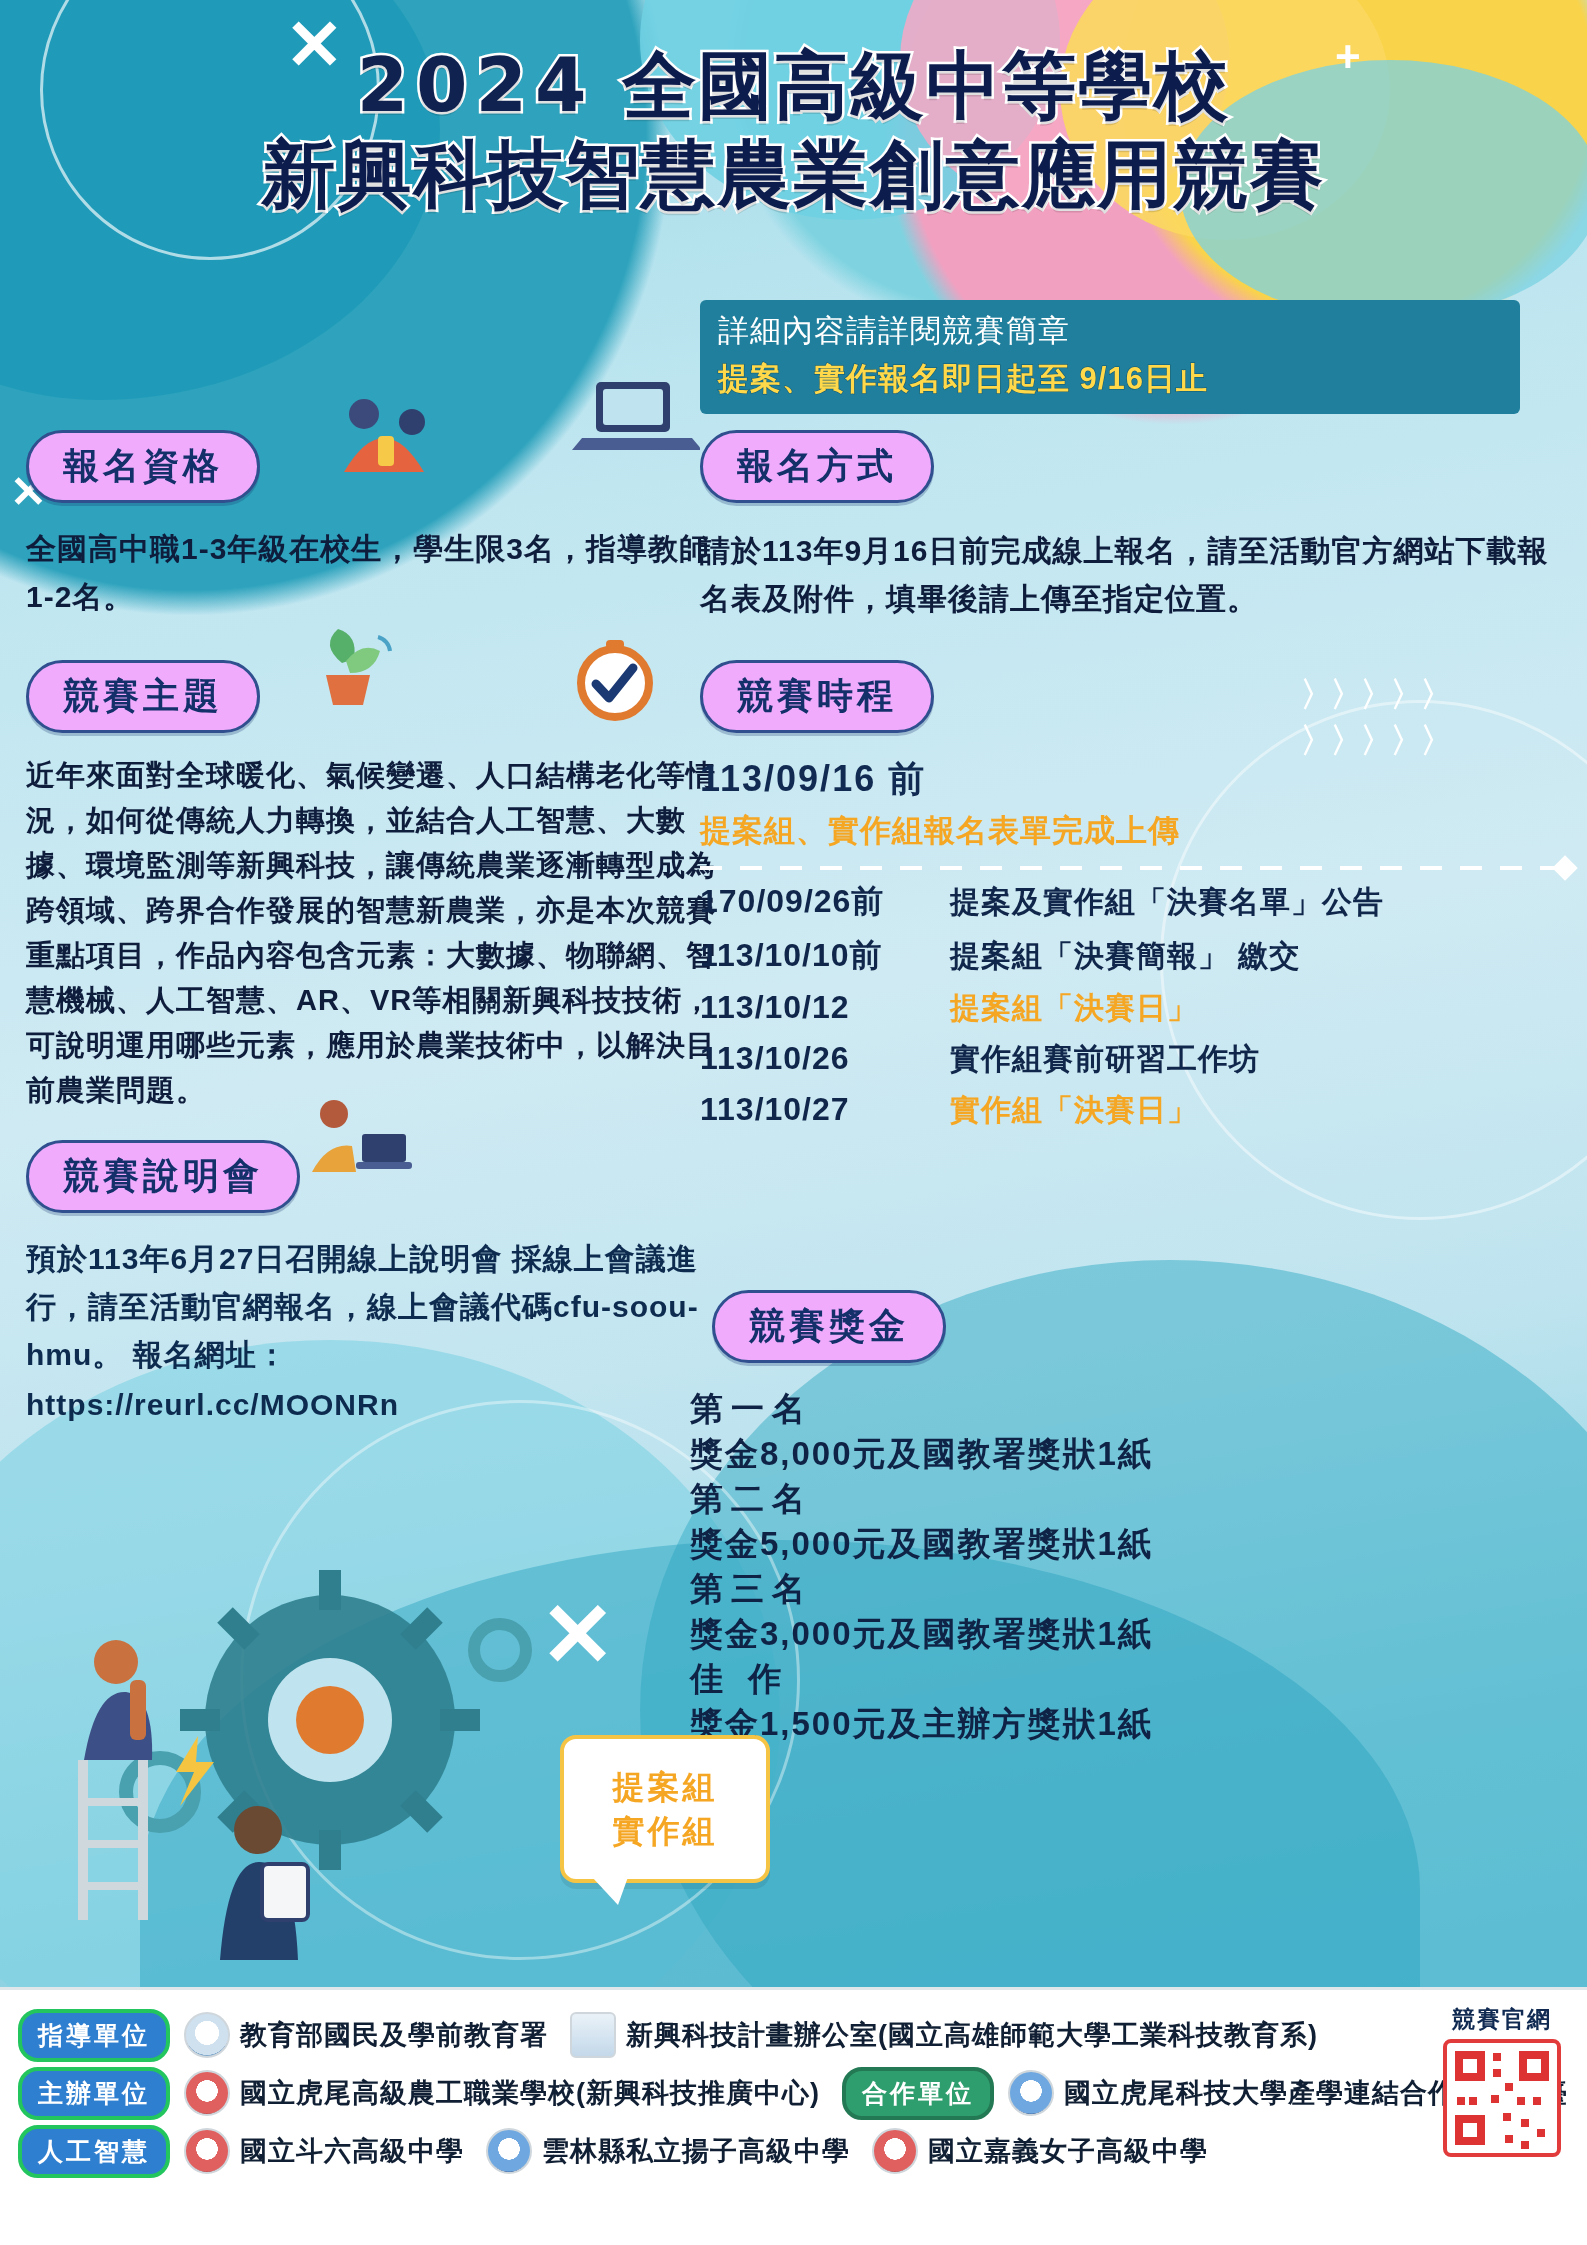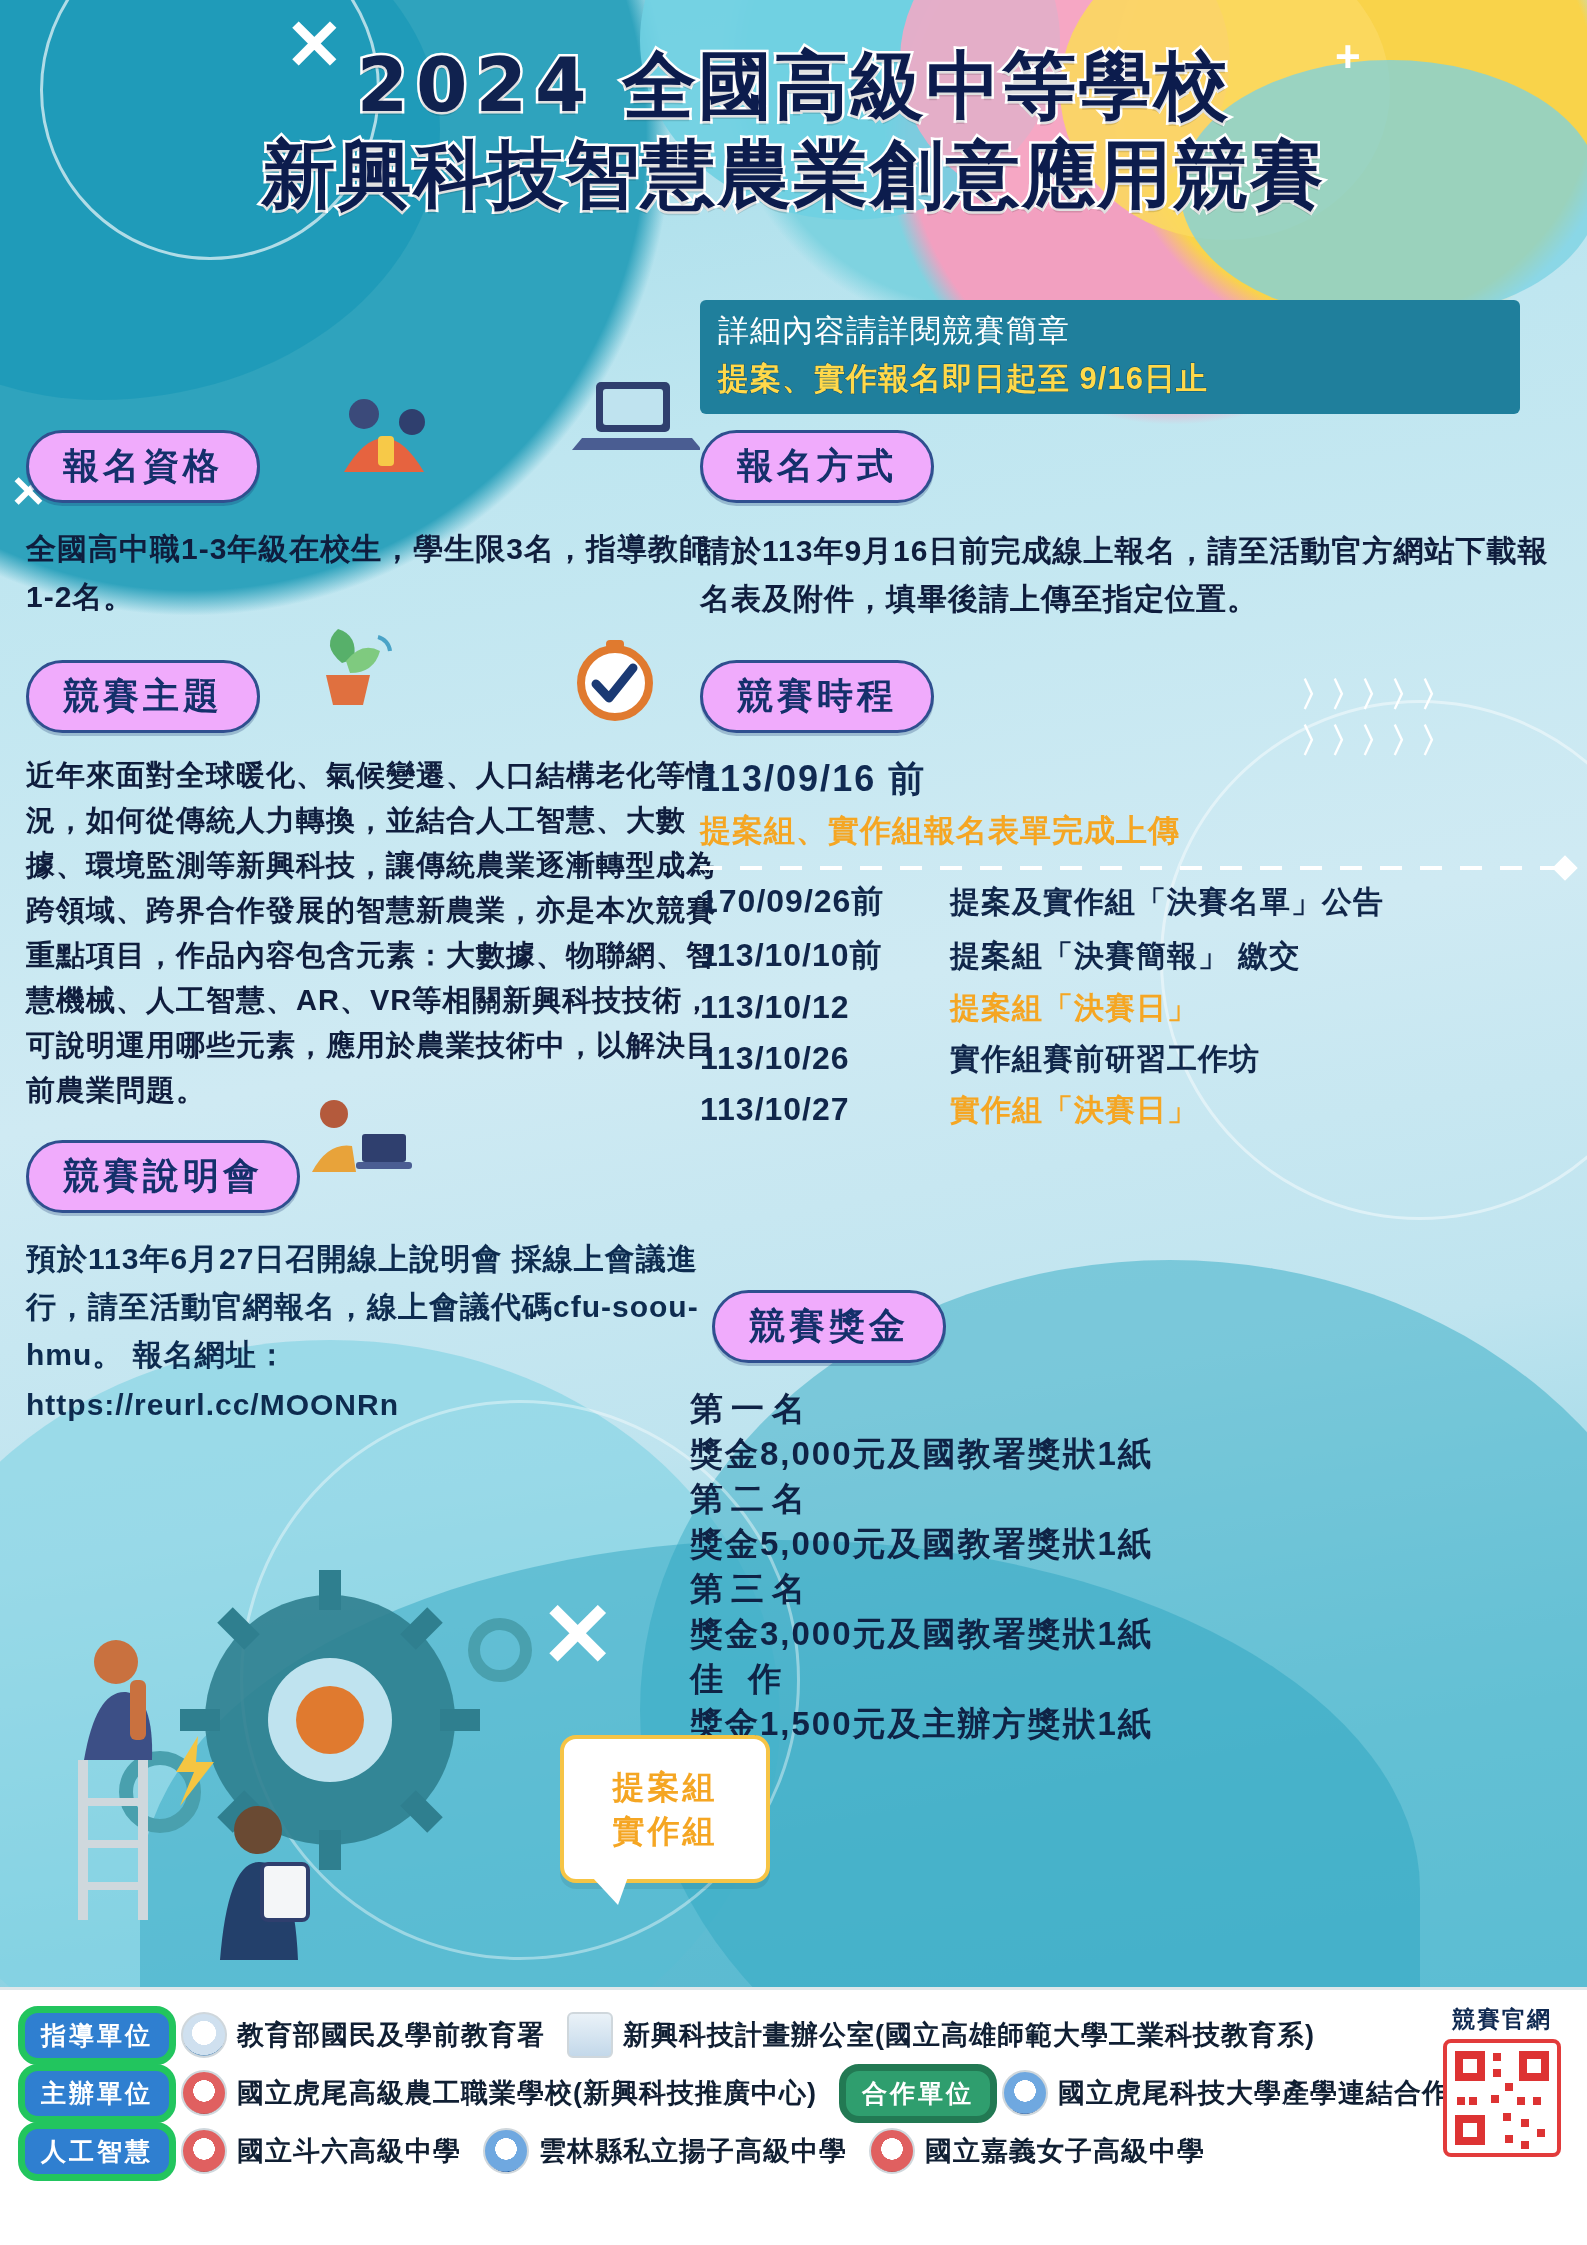--- a/index.html
+++ b/index.html
@@ -130,21 +130,21 @@
   .illus { position:absolute; }
 
   
   .footer {
     position:absolute; left:0; bottom:0; width:1587px; height:258px;
     background:#ffffff; border-top:3px solid #dfe7ea;
   }
   .frow { display:flex; align-items:center; margin:0 0 0 18px; height:58px; }
   .ftag {
     flex:0 0 auto; background:#2f7fd0; color:#ffffff; font-size:25px; font-weight:800;
-    border-radius:20px; padding:6px 16px; letter-spacing:3px; margin-right:5px; border:7px solid #22c55e;
+    border-radius:20px; padding:6px 16px; letter-spacing:3px; margin-right:14px; border:4px solid #22c55e;
   }
   .ftag.green { background:#2f9e6e; border-color:#227953; }
   .ftag.purple { background:#2f7fd0; }
   .forg { font-size:27px; font-weight:800; color:#101f33; letter-spacing:1px; }
   .fsep { width:22px; }
   .logo {
     width:46px; height:46px; border-radius:50%; margin-right:10px; flex:0 0 auto;
     border:2px solid #cfd7dc;
     background:radial-gradient(circle at 50% 45%, #ffffff 0 38%, #cfe0ef 39% 70%, #7fa8cc 71% 100%);
   }

